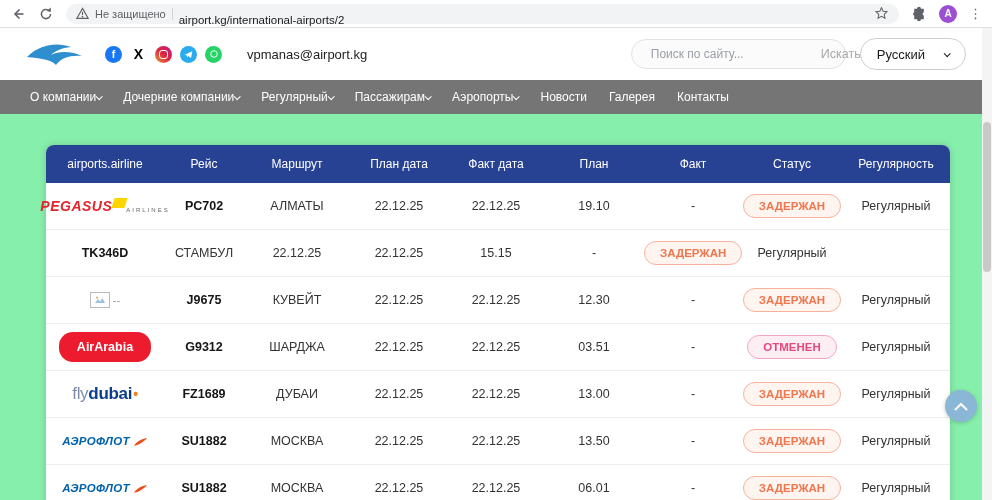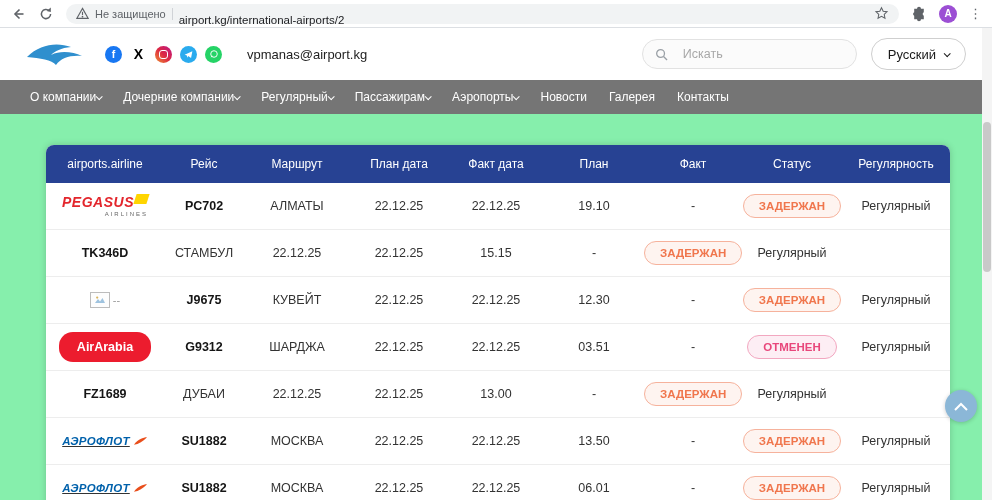--- a/index.html
+++ b/index.html
@@ -37,21 +37,21 @@
   .search-wrap { margin-left: auto; display: flex; align-items: center; gap: 14px; }
   .search-box { width: 215px; height: 30px; border: 1px solid #e2e2e2; background: #fbfbfb;
                 border-radius: 15px; display: flex; align-items: center; padding: 0 12px; gap: 7px; }
   .search-box input { border: none; background: transparent; outline: none; flex: 1;
                       font-size: 12px; color: #333; font-family: "Liberation Sans", sans-serif; }
   .search-box input::placeholder { color: #9aa0a6; }
   .search-go { border: none; background: transparent; color: #a8a8a8; font-size: 12.5px;
                cursor: pointer; padding-left: 8px; font-family: "Liberation Sans", sans-serif; }
   .lang-btn { height: 32px; border: 1px solid #cfcfcf; border-radius: 16px; background: #fff;
               padding: 0 16px; font-size: 13px; color: #1a1a1a; display: flex; align-items: center;
-              gap: 8px; cursor: pointer; font-family: "Liberation Sans", sans-serif; }
+              gap: 19px; cursor: pointer; font-family: "Liberation Sans", sans-serif; }
 
   .chev { display: inline-block; width: 5px; height: 5px; border-right: 1.4px solid currentColor;
           border-bottom: 1.4px solid currentColor; transform: rotate(45deg) translateY(-1px); }
 
   
   .main-nav { height: 34px; background: #757575; display: flex; align-items: center;
               padding: 0 30px; gap: 22px; }
   .nav-item { color: #fff; font-size: 12px; display: flex; align-items: center; cursor: pointer;
               white-space: nowrap; }
 
@@ -65,21 +65,21 @@
            border-radius: 8px 8px 0 0; }
   .trow { height: 47px; background: #fff; border-bottom: 1px solid #ededed; font-size: 12.5px; color: #333; }
   .cell-flight { font-weight: bold; color: #151515; }
   .cell-logo { display: flex; align-items: center; justify-content: center; }
 
   .pill { display: inline-block; padding: 5px 15px; border-radius: 15px; font-size: 11.5px; font-weight: bold; }
   .pill.delayed   { color: #f0764d; border: 1px solid #f6b29c; background: #fef4f0; }
   .pill.cancelled { color: #e8477b; border: 1px solid #f2a7c0; background: #fdeef4; }
 
   
-  .logo-pegasus { display: flex; flex-direction: column; line-height: 1; }
+  .logo-pegasus { display: flex; flex-direction: row; line-height: 1; }
   .peg-main { color: #e3262c; font-weight: bold; font-style: italic; font-size: 14px;
               letter-spacing: .5px; position: relative; padding-right: 14px; }
   .peg-flag { position: absolute; right: 0; top: -1px; width: 13px; height: 10px;
               background: #ffd500; transform: skewX(-18deg); }
   .peg-sub { font-size: 6px; color: #666; letter-spacing: 2px; margin-top: 2px; align-self: flex-end; }
 
   .logo-turkish { width: 92px; height: 24px; background: #c00a18; color: #fff; display: flex;
                   align-items: center; gap: 6px; padding: 0 6px; }
   .tk-circle { width: 14px; height: 14px; border-radius: 50%; background: #fff; flex: none; }
   .tk-text { font-size: 8px; font-weight: bold; line-height: 1.2; text-align: left; letter-spacing: .6px; }
@@ -89,21 +89,21 @@
                 display: flex; align-items: center; justify-content: center; }
 
   .logo-airarabia { width: 92px; height: 30px; background: #ec1c2e; color: #fff; display: flex;
                     align-items: center; justify-content: center; font-weight: bold; font-size: 12.5px; border-radius: 14px; }
 
   .logo-flydubai { font-size: 17px; letter-spacing: -.3px; display: flex; align-items: baseline; }
   .fd-fly { color: #7d8da8; }
   .fd-dubai { color: #0b3e8d; font-weight: bold; }
   .fd-dot { color: #f58220; font-size: 14px; font-weight: bold; margin-left: 1px; }
 
-  .logo-aeroflot { display: flex; align-items: center; gap: 3px; text-decoration: underline; }
+  .logo-aeroflot { display: flex; align-items: flex-end; gap: 3px; }
   .af-text { color: #0061ab; font-weight: bold; font-style: italic; font-size: 11.5px; letter-spacing: .3px; }
 
   
   .fab { position: absolute; right: 15px; top: 276px; width: 32px; height: 32px; border-radius: 50%;
          background: #8bb7d7; display: flex; align-items: center; justify-content: center;
          cursor: pointer; box-shadow: 0 1px 4px rgba(0,0,0,.2); }
   .page-scrollbar { position: absolute; right: 0; top: 28px; width: 10px; height: 472px; background: #f4f4f4; }
   .page-scrollbar .thumb { position: absolute; right: 1px; top: 94px; width: 8px; height: 150px;
                            background: #c9c9c9; border-radius: 4px; cursor: grab; }
 </style>
@@ -161,20 +161,21 @@
         </svg>
       </div>
   </div>
   <span class="email">vpmanas@airport.kg</span>
   <div class="search-wrap">
     <div class="search-box">
       <svg width="13" height="13" viewBox="0 0 14 14">
           <circle cx="6" cy="6" r="4.2" fill="none" stroke="#9aa0a6" stroke-width="1.4"></circle>
           <line x1="9.2" y1="9.2" x2="13" y2="13" stroke="#9aa0a6" stroke-width="1.4"></line>
         </svg>
+      <input type="text" placeholder="Поиск по сайту..." style="">
       <button class="search-go">Искать</button>
     </div>
     <button class="lang-btn">
       <span>Русский</span>
       <span class="chev"></span>
     </button>
   </div>
 </div>
 
 <div class="main-nav">
@@ -282,20 +283,27 @@
       <div>ШАРДЖА</div>
       <div>22.12.25</div>
       <div>22.12.25</div>
       <div>03.51</div>
       <div>-</div>
       <div><span class="pill cancelled">ОТМЕНЕН</span></div>
       <div>Регулярный</div>
     </div>
 
     <div class="grid-row trow">
+      <div class="cell-logo">
+        <div class="logo-flydubai">
+          <span class="fd-fly">fly</span>
+            <span class="fd-dubai">dubai</span>
+            <span class="fd-dot">•</span>
+        </div>
+      </div>
       <div class="cell-flight">FZ1689</div>
       <div>ДУБАИ</div>
       <div>22.12.25</div>
       <div>22.12.25</div>
       <div>13.00</div>
       <div>-</div>
       <div><span class="pill delayed">ЗАДЕРЖАН</span></div>
       <div>Регулярный</div>
     </div>
 

